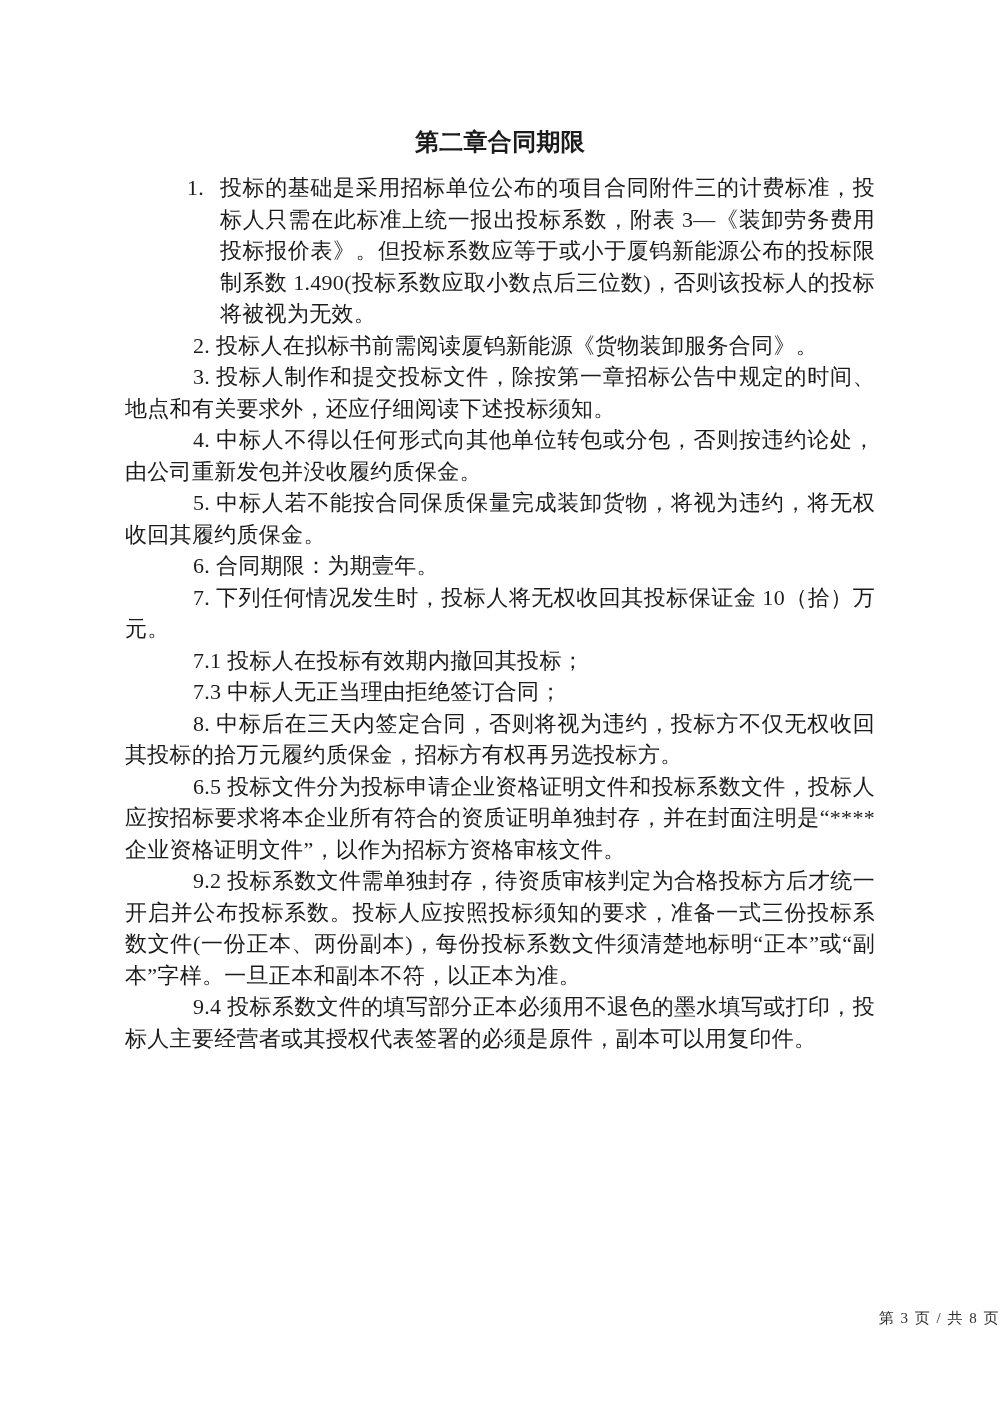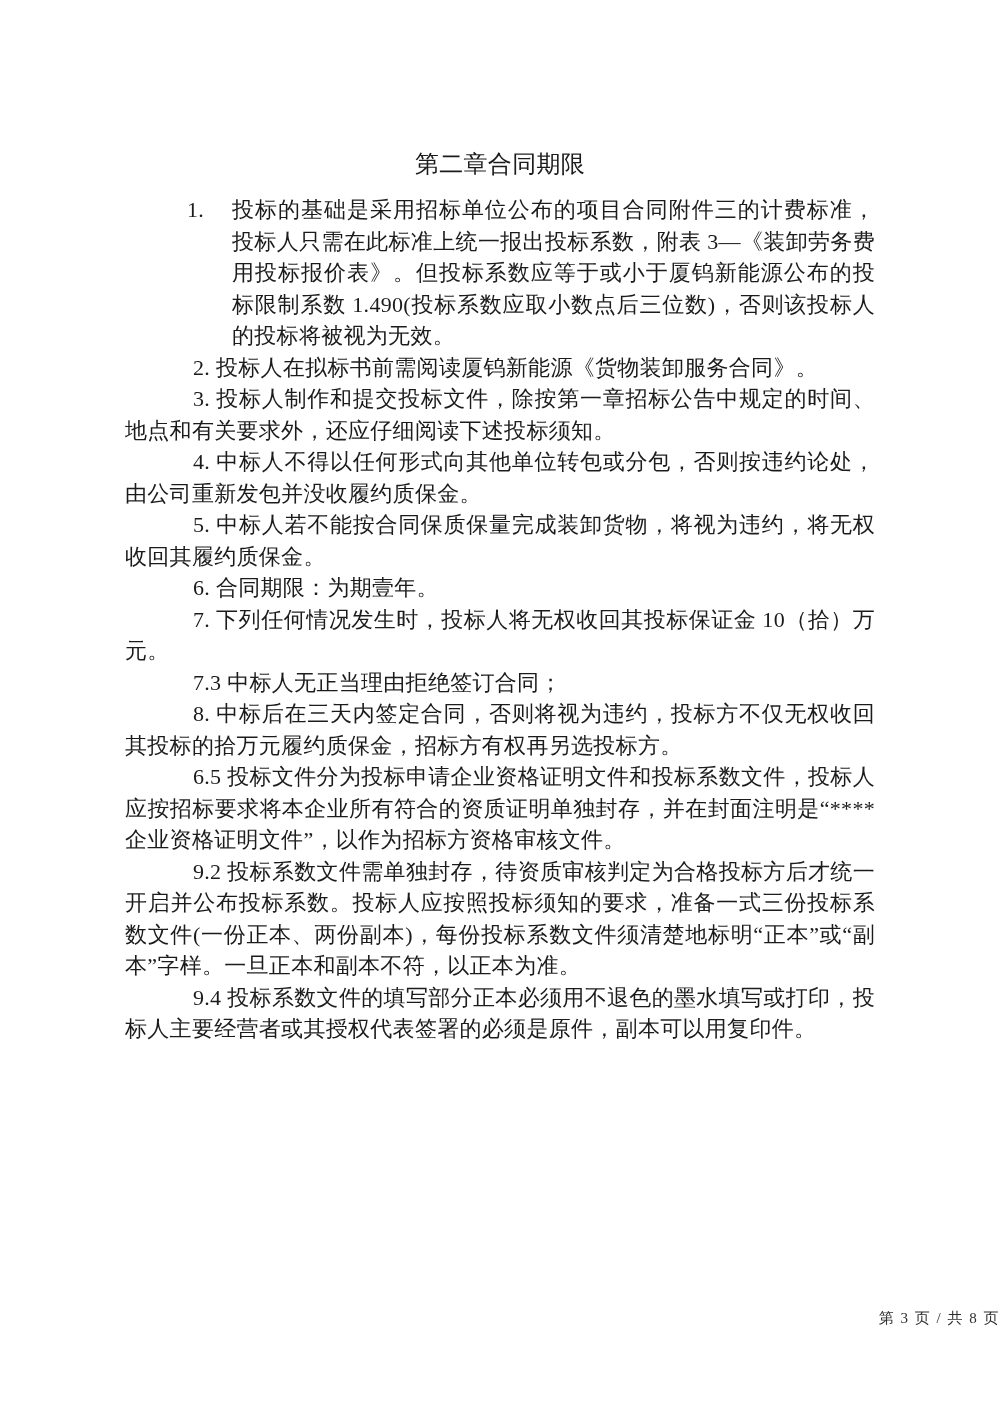--- a/index.html
+++ b/index.html
@@ -22,37 +22,36 @@
     letter-spacing: 0.3px;
   }
   .para {
     margin: 0;
     text-indent: 68px;
     text-align: justify;
   }
   .heading {
     display: flex;
     justify-content: center;
-    margin: 34px 0 12px 0;
+    margin: 12px 0 12px 0;
     font-size: 24px;
-    font-weight: normal;
+    font-weight: bold;
     line-height: 36px;
     text-indent: 0;
   }
   .list-item {
     display: flex;
     padding-left: 62px;
   }
   .list-item .num {
     flex: 0 0 33px;
   }
   .list-item .item-body {
     flex: 1;
     text-align: justify;
-    margin-left: 12px;
   }
   .page-footer {
     position: absolute;
     left: 0;
     right: 0;
     bottom: 86px;
     text-align: right;
     font-size: 15px;
     line-height: 20px;
     color: #2e2e2e;
@@ -74,20 +73,21 @@
     <span class="num">1.</span>
     <div class="item-body">投标的基础是采用招标单位公布的项目合同附件三的计费标准，投标人只需在此标准上统一报出投标系数，附表 3—《装卸劳务费用投标报价表》。但投标系数应等于或小于厦钨新能源公布的投标限制系数 1.490(投标系数应取小数点后三位数)，否则该投标人的投标将被视为无效。</div>
   </div>
 
   <p class="para">2. 投标人在拟标书前需阅读厦钨新能源《货物装卸服务合同》。</p>
   <p class="para">3. 投标人制作和提交投标文件，除按第一章招标公告中规定的时间、地点和有关要求外，还应仔细阅读下述投标须知。</p>
   <p class="para">4. 中标人不得以任何形式向其他单位转包或分包，否则按违约论处，由公司重新发包并没收履约质保金。</p>
   <p class="para">5. 中标人若不能按合同保质保量完成装卸货物，将视为违约，将无权收回其履约质保金。</p>
   <p class="para">6. 合同期限：为期壹年。</p>
   <p class="para">7. 下列任何情况发生时，投标人将无权收回其投标保证金 10（拾）万元。</p>
+  <p class="para">7.1 投标人在投标有效期内撤回其投标；</p>
   <p class="para">7.3 中标人无正当理由拒绝签订合同；</p>
   <p class="para">8. 中标后在三天内签定合同，否则将视为违约，投标方不仅无权收回其投标的拾万元履约质保金，招标方有权再另选投标方。</p>
   <p class="para">6.5 投标文件分为投标申请企业资格证明文件和投标系数文件，投标人应按招标要求将本企业所有符合的资质证明单独封存，并在封面注明是“****企业资格证明文件”，以作为招标方资格审核文件。</p>
   <p class="para">9.2 投标系数文件需单独封存，待资质审核判定为合格投标方后才统一开启并公布投标系数。投标人应按照投标须知的要求，准备一式三份投标系数文件(一份正本、两份副本)，每份投标系数文件须清楚地标明“正本”或“副本”字样。一旦正本和副本不符，以正本为准。</p>
   <p class="para">9.4 投标系数文件的填写部分正本必须用不退色的墨水填写或打印，投标人主要经营者或其授权代表签署的必须是原件，副本可以用复印件。</p>
 
   <div class="page-footer">第 3 页 / 共 8 页</div>
 
 </div>
 

